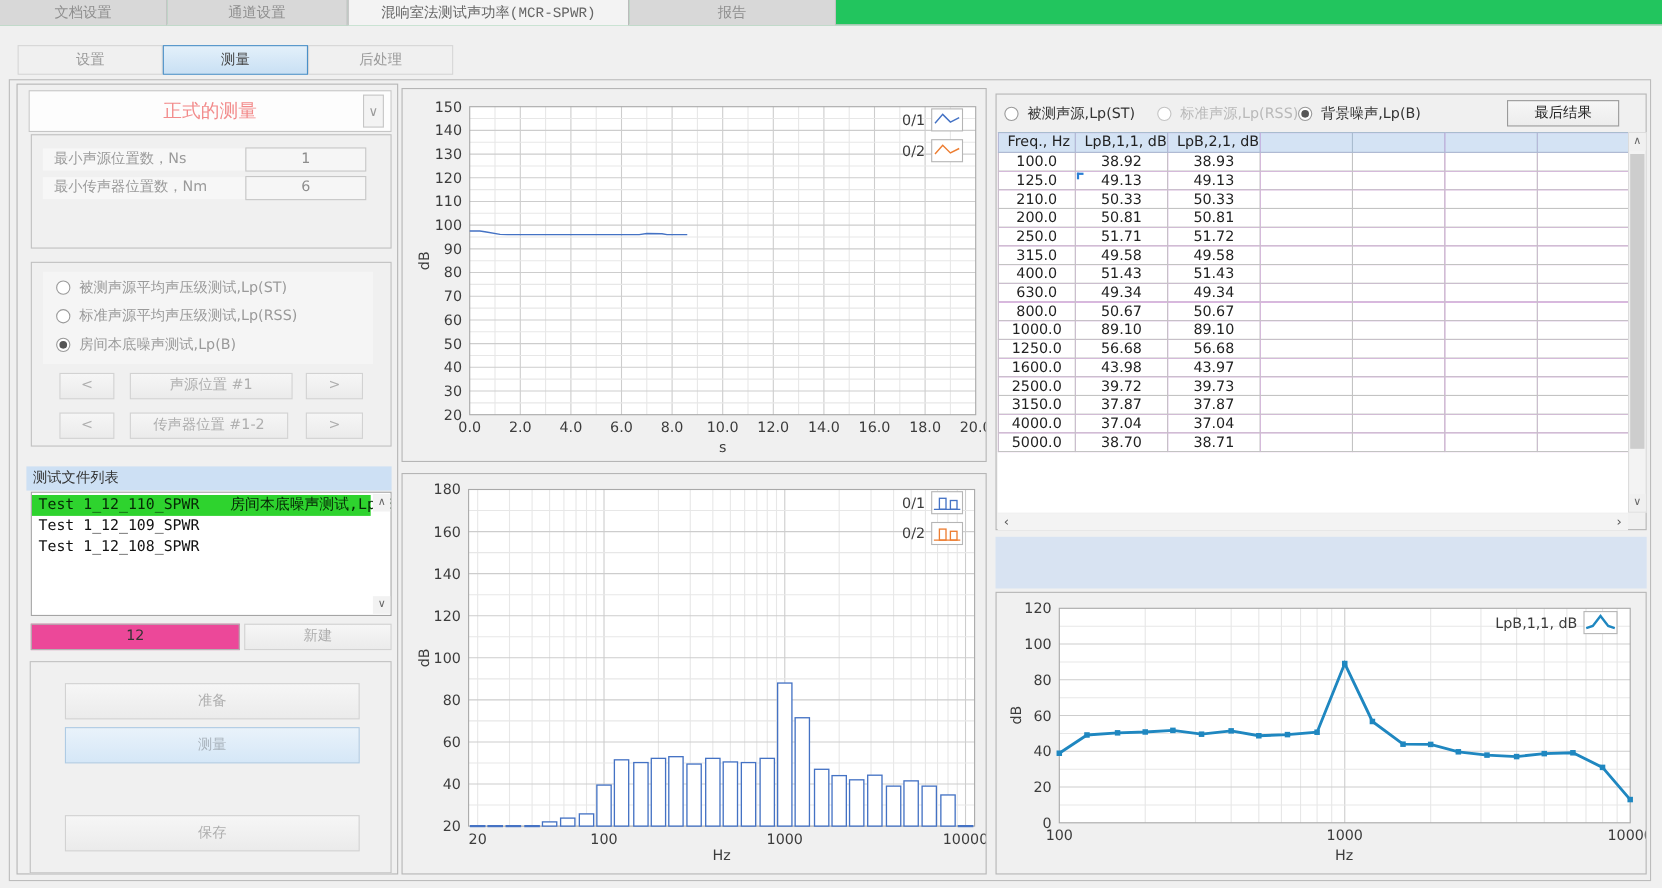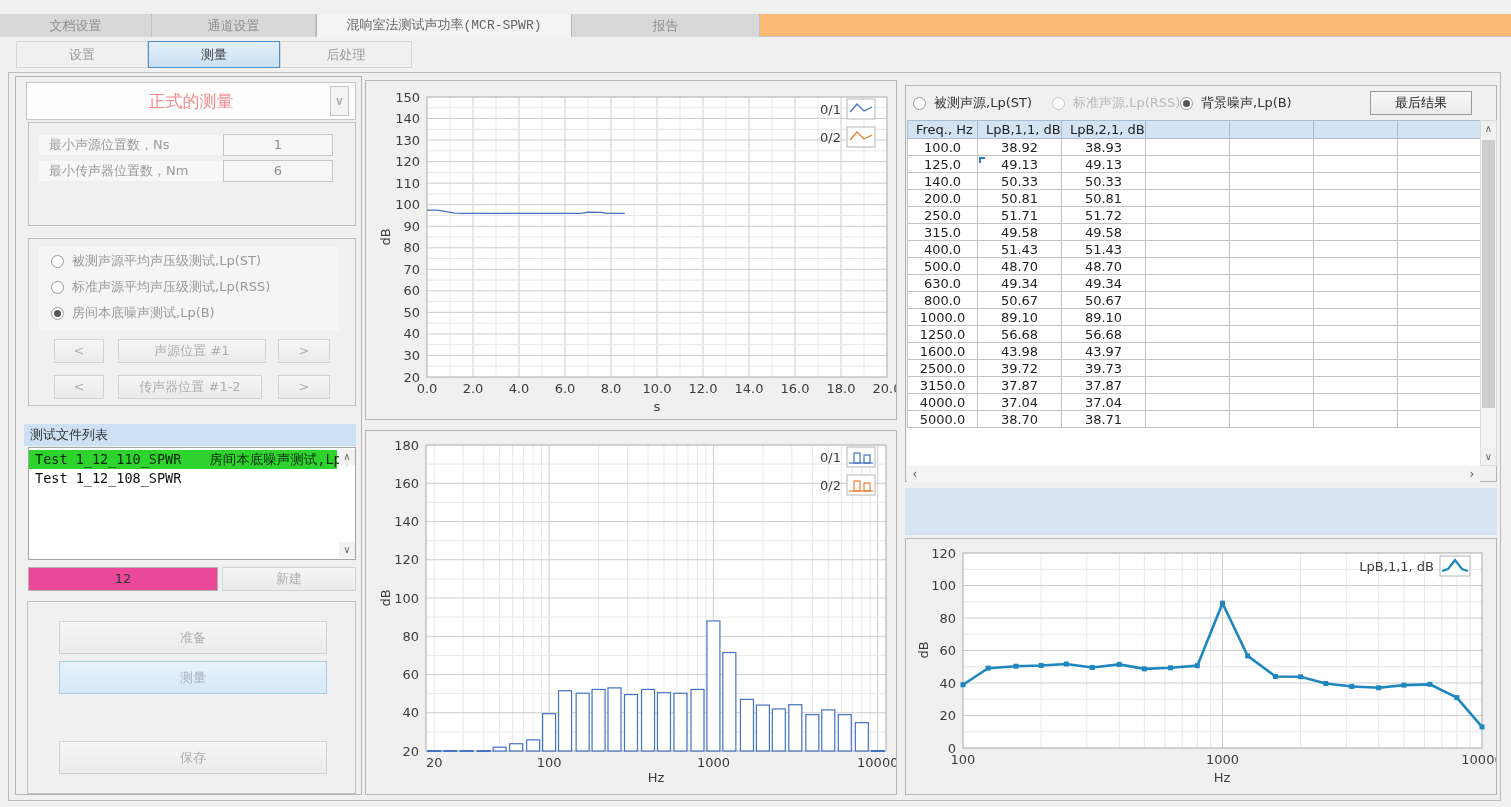--- a/index.html
+++ b/index.html
@@ -1,21 +1,21 @@
 <!DOCTYPE html>
 <html><head>
 <meta charset="utf-8">
 <style>
   * { box-sizing: border-box; margin: 0; padding: 0; }
   html,body { width:1511px; height:807px; overflow:hidden; background:#f0f0f0;
     font-family:"DejaVu Sans","Liberation Sans",sans-serif; font-size:13px; color:#3c3c3c; }
   .abs { position:absolute; }
 
   
-  .tabbar { position:absolute; left:0; top:0; width:1511px; height:23px; background:#fdba74; border-bottom:1px solid #c9c9c9;margin-top:14px; }
+  .tabbar { position:absolute; left:0; top:0; width:1511px; height:23px; background:#22c55e; border-bottom:1px solid #c9c9c9; }
   .tab { position:absolute; top:0; height:23px; line-height:23px; text-align:center; color:#8f8f8f; border-right:1px solid #c2c2c2; background:#d8d8d8; cursor:default; }
   .tab.active { background:#f3f3f3; color:#666; border-left:1px solid #b5b5b5; border-right:1px solid #b5b5b5;font-family:Liberation Mono, monospace; }
 
   
   .subtab { position:absolute; top:41px; height:27px; line-height:25px; text-align:center; color:#9a9a9a; background:#f0f0f0; border:1px solid #d6d6d6; }
   .subtab.selected { background:linear-gradient(#e3f0fa,#c9e0f4); border:1px solid #4a90c8; color:#444; }
 
   .outer-box { position:absolute; left:8px; top:72px; width:1493px; height:729px; border:1px solid #bcbcbc; }
   .panel { position:absolute; border:1px solid #b5b5b5; background:#f0f0f0; }
 
@@ -106,20 +106,21 @@
   <div class="btn" style="left:249px;top:100px;width:52px;height:24px;line-height:22px">&gt;</div>
   <div class="btn" style="left:25px;top:136px;width:50px;height:24px;line-height:22px">&lt;</div>
   <div class="btn" style="left:89px;top:136px;width:144px;height:24px;line-height:22px">传声器位置 #1-2</div>
   <div class="btn" style="left:249px;top:136px;width:52px;height:24px;line-height:22px">&gt;</div>
 </div>
 
 <div class="list-label">测试文件列表</div>
 <div class="filelist">
   <div id="file-list-items" style="padding-top:2px">
       <div class="list-item selected"><span>Test 1_12_110_SPWR</span><span class="item-desc">房间本底噪声测试,Lp(B)</span></div>
+      <div class="list-item"><span>Test 1_12_109_SPWR</span></div>
       <div class="list-item"><span>Test 1_12_108_SPWR</span></div>
     </div>
   <span class="sb-btn" style="right:0;top:1px">∧</span>
   <span class="sb-btn" style="right:0;bottom:1px">∨</span>
 </div>
 
 <div class="btn counter" style="left:28px;top:567px;width:190px;height:24px;line-height:22px">12</div>
 <div class="btn" style="left:222px;top:567px;width:134px;height:24px;line-height:22px">新建</div>
 
 <div class="groupbox" style="left:27px;top:601px;width:329px;height:193px">
@@ -365,21 +366,21 @@
         <tr>
           <td>125.0</td>
           <td style="position: relative;">49.13<span class="cell-marker"></span></td>
           <td>49.13</td>
           <td></td>
           <td></td>
           <td></td>
           <td></td>
         </tr>
         <tr>
-          <td>140.0</td>
+          <td>210.0</td>
           <td>50.33</td>
           <td>50.33</td>
           <td></td>
           <td></td>
           <td></td>
           <td></td>
         </tr>
         <tr>
           <td>200.0</td>
           <td>50.81</td>
@@ -404,29 +405,20 @@
           <td>49.58</td>
           <td></td>
           <td></td>
           <td></td>
           <td></td>
         </tr>
         <tr>
           <td>400.0</td>
           <td>51.43</td>
           <td>51.43</td>
-          <td></td>
-          <td></td>
-          <td></td>
-          <td></td>
-        </tr>
-        <tr>
-          <td>500.0</td>
-          <td>48.70</td>
-          <td>48.70</td>
           <td></td>
           <td></td>
           <td></td>
           <td></td>
         </tr>
         <tr>
           <td>630.0</td>
           <td>49.34</td>
           <td>49.34</td>
           <td></td>

